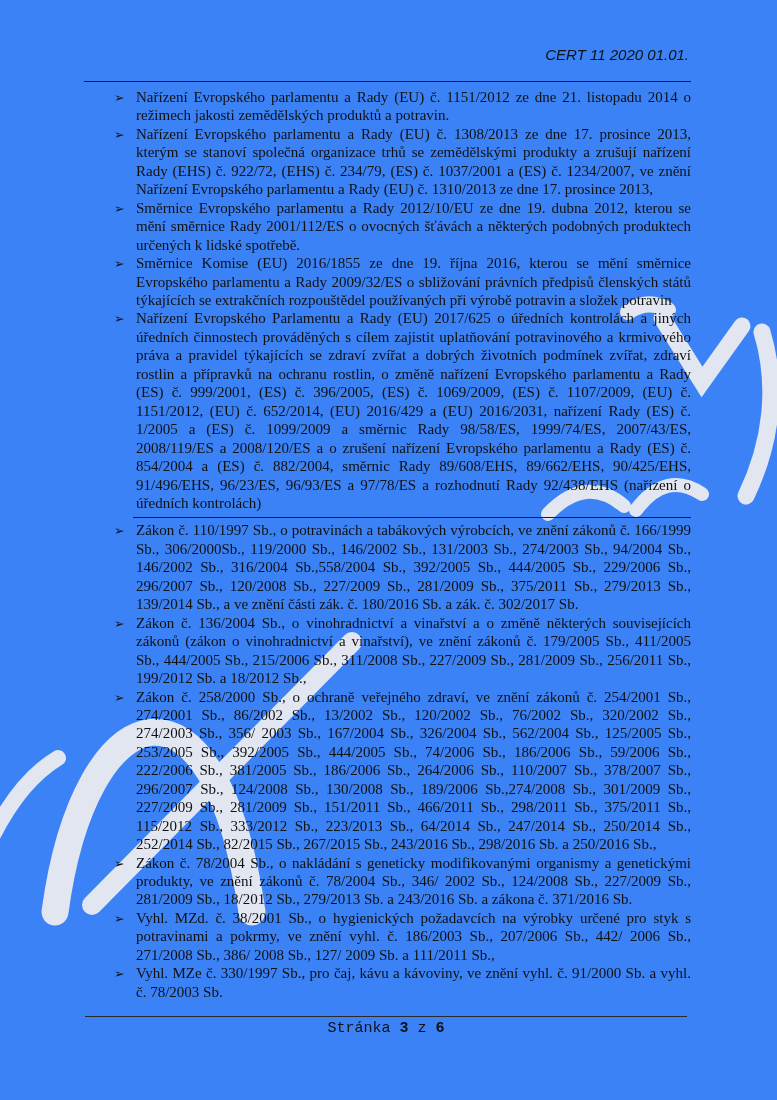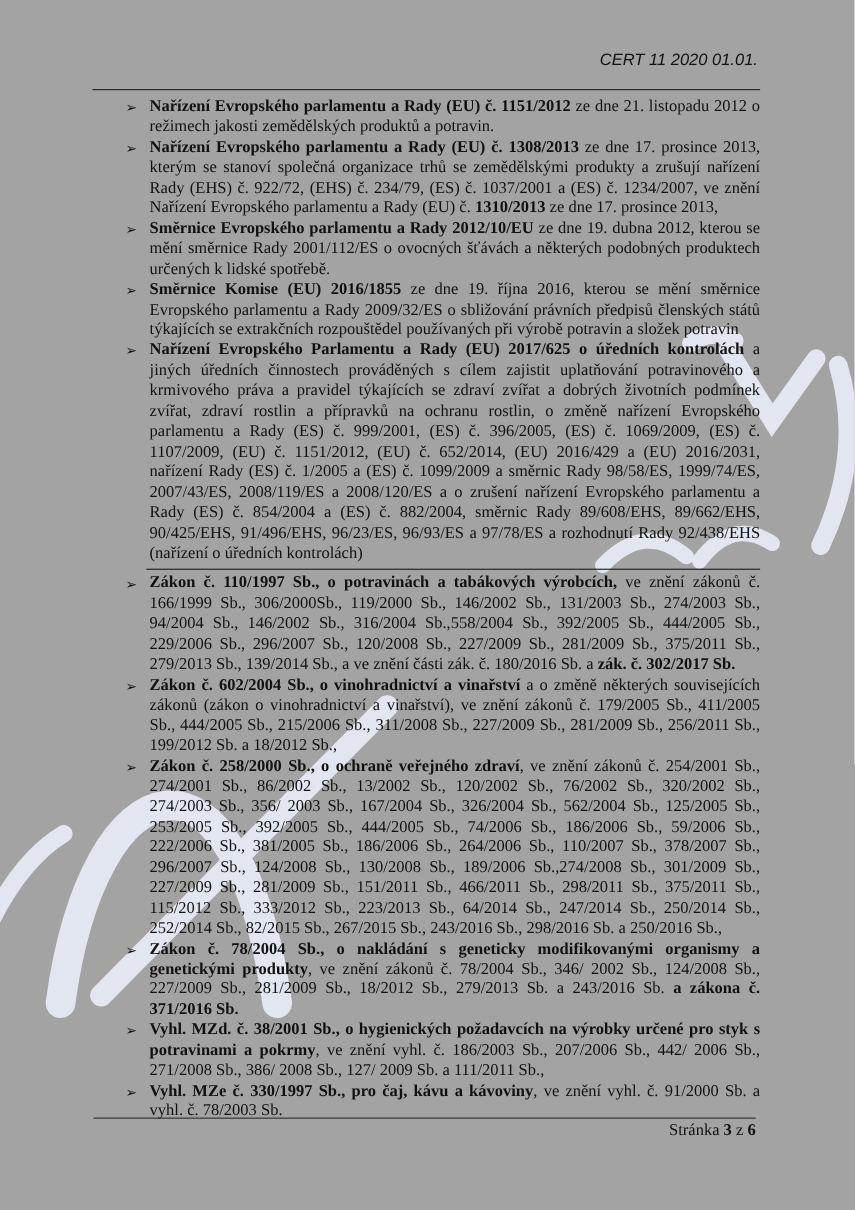--- a/index.html
+++ b/index.html
@@ -1,19 +1,19 @@
 <!DOCTYPE html>
 <html lang="cs"><head>
 <meta charset="utf-8">
 <style>
   html,body{margin:0;padding:0;background:#ffffff;}
   .page{
     position:relative;
     width:777px;height:1100px;
-    background:#a3a3a3;
+    background:#3b82f6;
     overflow:hidden;
     font-family:"Liberation Serif", serif;
     color:#111111;
   }
   .watermark{
     position:absolute;left:0;top:0;width:777px;height:1100px;
     z-index:0;pointer-events:none;
   }
   .content-layer{position:relative;z-index:1;}
   .header-right{
@@ -36,34 +36,34 @@
     position:relative;
     padding-left:22px;
     text-align:justify;
     margin:0;
   }
   ul.law-list li .marker{
     position:absolute;left:0;top:1px;
     font-family:"DejaVu Sans", sans-serif;
     font-size:12.5px;color:#111;
   }
-  .b{font-weight:700;}
+  .b{font-weight:400;}
   .mid-rule{
     margin:5px 0 3px 19px;
     border-top:1.6px solid #1c1c1c;
     height:0;
   }
   .footer-rule{
     position:absolute;top:1016px;left:85px;width:602px;height:0;
     border-top:1.8px solid #2a2a2a;
   }
   .footer-text{
     position:absolute;top:1020px;left:85px;width:602px;
-    text-align:right;
-    font-family:Liberation Serif, serif;
+    text-align:center;
+    font-family:Liberation Mono, monospace;
     font-size:15px;color:#111;
   }
   .footer-text .b{font-weight:700;}
 </style>
 </head>
 <body>
 
 <div class="page">
 
   <svg class="watermark" viewBox="0 0 777 1100" xmlns="http://www.w3.org/2000/svg">
@@ -79,32 +79,32 @@
     </g>
   </svg>
 
   <div class="content-layer">
     <div class="header-right">CERT 11 2020 01.01.</div>
 
     <div class="top-rule"></div>
 
     <div class="body-block">
       <ul class="law-list">
-          <li><span class="marker">➢</span><span class="b">Nařízení Evropského parlamentu a Rady (EU) č. 1151/2012</span><span class="r"> ze dne 21. listopadu 2012 o režimech jakosti zemědělských produktů a potravin.</span></li>
+          <li><span class="marker">➢</span><span class="b">Nařízení Evropského parlamentu a Rady (EU) č. 1151/2012</span><span class="r"> ze dne 21. listopadu 2014 o režimech jakosti zemědělských produktů a potravin.</span></li>
           <li><span class="marker">➢</span><span class="b">Nařízení Evropského parlamentu a Rady (EU) č. 1308/2013</span><span class="r"> ze dne 17. prosince 2013, kterým se stanoví společná organizace trhů se zemědělskými produkty a zrušují nařízení Rady (EHS) č. 922/72, (EHS) č. 234/79, (ES) č. 1037/2001 a (ES) č. 1234/2007, ve znění Nařízení Evropského parlamentu a Rady (EU) č. </span><span class="b">1310/2013</span><span class="r"> ze dne 17. prosince 2013,</span></li>
           <li><span class="marker">➢</span><span class="b">Směrnice Evropského parlamentu a Rady 2012/10/EU</span><span class="r"> ze dne 19. dubna 2012, kterou se mění směrnice Rady 2001/112/ES o ovocných šťávách a některých podobných produktech určených k lidské spotřebě.</span></li>
           <li><span class="marker">➢</span><span class="b">Směrnice Komise (EU) 2016/1855</span><span class="r"> ze dne 19. října 2016, kterou se mění směrnice Evropského parlamentu a Rady 2009/32/ES o sbližování právních předpisů členských států týkajících se extrakčních rozpouštědel používaných při výrobě potravin a složek potravin</span></li>
           <li><span class="marker">➢</span><span class="b">Nařízení Evropského Parlamentu a Rady (EU) 2017/625 o úředních kontrolách</span><span class="r"> a jiných úředních činnostech prováděných s cílem zajistit uplatňování potravinového a krmivového práva a pravidel týkajících se zdraví zvířat a dobrých životních podmínek zvířat, zdraví rostlin a přípravků na ochranu rostlin, o změně nařízení Evropského parlamentu a Rady (ES) č. 999/2001, (ES) č. 396/2005, (ES) č. 1069/2009, (ES) č. 1107/2009, (EU) č. 1151/2012, (EU) č. 652/2014, (EU) 2016/429 a (EU) 2016/2031, nařízení Rady (ES) č. 1/2005 a (ES) č. 1099/2009 a směrnic Rady 98/58/ES, 1999/74/ES, 2007/43/ES, 2008/119/ES a 2008/120/ES a o zrušení nařízení Evropského parlamentu a Rady (ES) č. 854/2004 a (ES) č. 882/2004, směrnic Rady 89/608/EHS, 89/662/EHS, 90/425/EHS, 91/496/EHS, 96/23/ES, 96/93/ES a 97/78/ES a rozhodnutí Rady 92/438/EHS (nařízení o úředních kontrolách)</span></li>
         </ul>
 
       <div class="mid-rule"></div>
 
       <ul class="law-list">
           <li><span class="marker">➢</span><span class="b">Zákon č. 110/1997 Sb., o potravinách a tabákových výrobcích,</span><span class="r"> ve znění zákonů č. 166/1999 Sb., 306/2000Sb., 119/2000 Sb., 146/2002 Sb., 131/2003 Sb., 274/2003 Sb., 94/2004 Sb., 146/2002 Sb., 316/2004 Sb.,558/2004 Sb., 392/2005 Sb., 444/2005 Sb., 229/2006 Sb., 296/2007 Sb., 120/2008 Sb., 227/2009 Sb., 281/2009 Sb., 375/2011 Sb., 279/2013 Sb., 139/2014 Sb., a ve znění části zák. č. 180/2016 Sb. a </span><span class="b">zák. č. 302/2017 Sb.</span></li>
-          <li><span class="marker">➢</span><span class="b">Zákon č. 602/2004 Sb., o vinohradnictví a vinařství</span><span class="r"> a o změně některých souvisejících zákonů (zákon o vinohradnictví a vinařství), ve znění zákonů č. 179/2005 Sb., 411/2005 Sb., 444/2005 Sb., 215/2006 Sb., 311/2008 Sb., 227/2009 Sb., 281/2009 Sb., 256/2011 Sb., 199/2012 Sb. a 18/2012 Sb.,</span></li>
+          <li><span class="marker">➢</span><span class="b">Zákon č. 136/2004 Sb., o vinohradnictví a vinařství</span><span class="r"> a o změně některých souvisejících zákonů (zákon o vinohradnictví a vinařství), ve znění zákonů č. 179/2005 Sb., 411/2005 Sb., 444/2005 Sb., 215/2006 Sb., 311/2008 Sb., 227/2009 Sb., 281/2009 Sb., 256/2011 Sb., 199/2012 Sb. a 18/2012 Sb.,</span></li>
           <li><span class="marker">➢</span><span class="b">Zákon č. 258/2000 Sb., o ochraně veřejného zdraví</span><span class="r">, ve znění zákonů č. 254/2001 Sb., 274/2001 Sb., 86/2002 Sb., 13/2002 Sb., 120/2002 Sb., 76/2002 Sb., 320/2002 Sb., 274/2003 Sb., 356/ 2003 Sb., 167/2004 Sb., 326/2004 Sb., 562/2004 Sb., 125/2005 Sb., 253/2005 Sb., 392/2005 Sb., 444/2005 Sb., 74/2006 Sb., 186/2006 Sb., 59/2006 Sb., 222/2006 Sb., 381/2005 Sb., 186/2006 Sb., 264/2006 Sb., 110/2007 Sb., 378/2007 Sb., 296/2007 Sb., 124/2008 Sb., 130/2008 Sb., 189/2006 Sb.,274/2008 Sb., 301/2009 Sb., 227/2009 Sb., 281/2009 Sb., 151/2011 Sb., 466/2011 Sb., 298/2011 Sb., 375/2011 Sb., 115/2012 Sb., 333/2012 Sb., 223/2013 Sb., 64/2014 Sb., 247/2014 Sb., 250/2014 Sb., 252/2014 Sb., 82/2015 Sb., 267/2015 Sb., 243/2016 Sb., 298/2016 Sb. a 250/2016 Sb.,</span></li>
           <li><span class="marker">➢</span><span class="b">Zákon č. 78/2004 Sb., o nakládání s geneticky modifikovanými organismy a genetickými produkty</span><span class="r">, ve znění zákonů č. 78/2004 Sb., 346/ 2002 Sb., 124/2008 Sb., 227/2009 Sb., 281/2009 Sb., 18/2012 Sb., 279/2013 Sb. a 243/2016 Sb. </span><span class="b">a zákona č. 371/2016 Sb.</span></li>
           <li><span class="marker">➢</span><span class="b">Vyhl. MZd. č. 38/2001 Sb., o hygienických požadavcích na výrobky určené pro styk s potravinami a pokrmy</span><span class="r">, ve znění vyhl. č. 186/2003 Sb., 207/2006 Sb., 442/ 2006 Sb., 271/2008 Sb., 386/ 2008 Sb., 127/ 2009 Sb. a 111/2011 Sb.,</span></li>
           <li><span class="marker">➢</span><span class="b">Vyhl. MZe č. 330/1997 Sb., pro čaj, kávu a kávoviny</span><span class="r">, ve znění vyhl. č. 91/2000 Sb. a vyhl. č. 78/2003 Sb.</span></li>
         </ul>
     </div>
 
     <div class="footer-rule"></div>
     <div class="footer-text">
       <span>Stránka</span>

